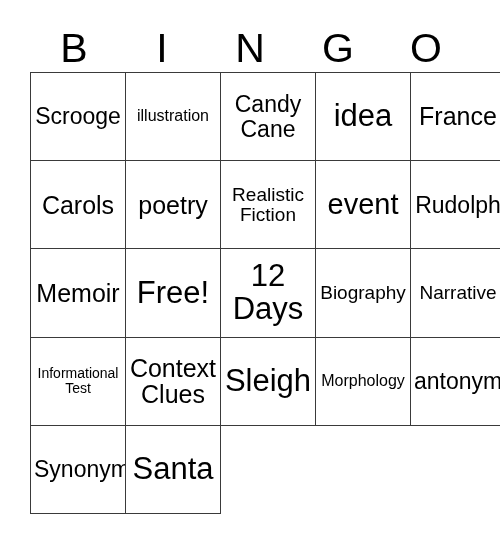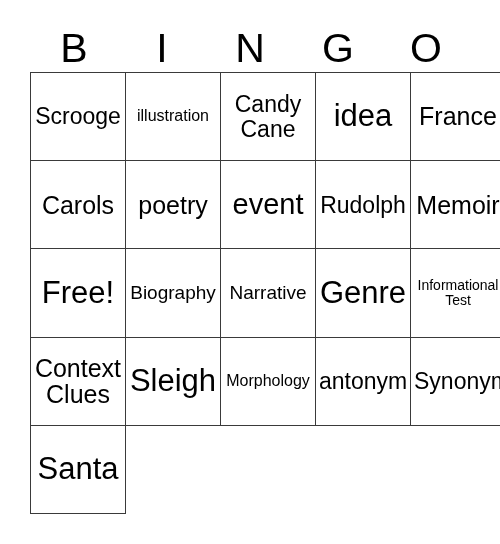--- a/index.html
+++ b/index.html
@@ -115,40 +115,45 @@
       </div>
       <div class="cell fs-l">
         <span class="cell-text">France</span>
       </div>
       <div class="cell fs-l">
         <span class="cell-text">Carols</span>
       </div>
       <div class="cell fs-l">
         <span class="cell-text">poetry</span>
       </div>
+      <div class="cell fs-s">
+        <span class="cell-text">Realistic
+Fiction</span>
+      </div>
       <div class="cell fs-xl">
         <span class="cell-text">event</span>
       </div>
       <div class="cell fs-m">
         <span class="cell-text">Rudolph</span>
       </div>
       <div class="cell fs-l">
         <span class="cell-text">Memoir</span>
       </div>
       <div class="cell fs-xxl">
         <span class="cell-text">Free!</span>
       </div>
+      <div class="cell fs-xxl">
+        <span class="cell-text">12
+Days</span>
+      </div>
       <div class="cell fs-s">
         <span class="cell-text">Biography</span>
       </div>
       <div class="cell fs-s">
         <span class="cell-text">Narrative</span>
-      </div>
-      <div class="cell fs-xxl">
-        <span class="cell-text">Genre</span>
       </div>
       <div class="cell fs-xxs">
         <span class="cell-text">Informational
 Test</span>
       </div>
       <div class="cell fs-l">
         <span class="cell-text">Context
 Clues</span>
       </div>
       <div class="cell fs-xxl">

